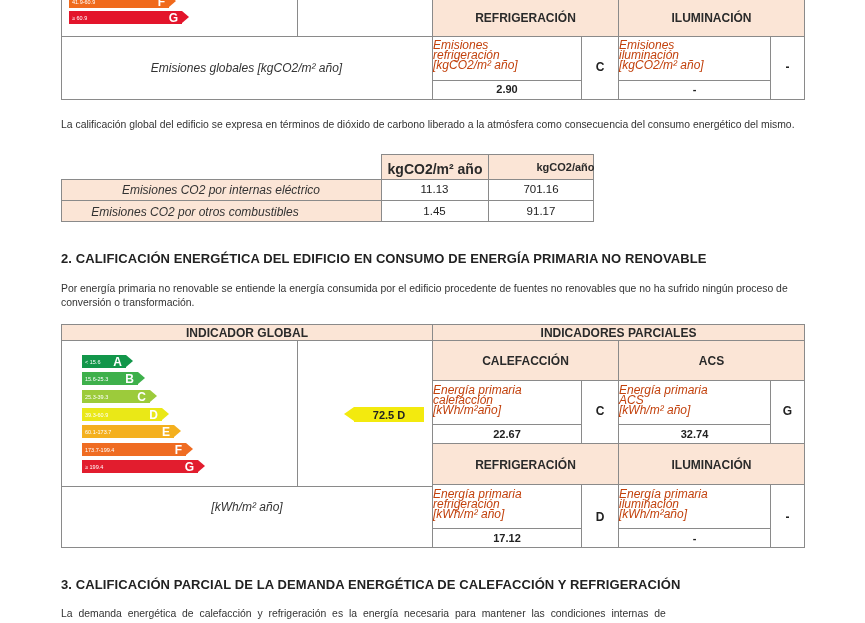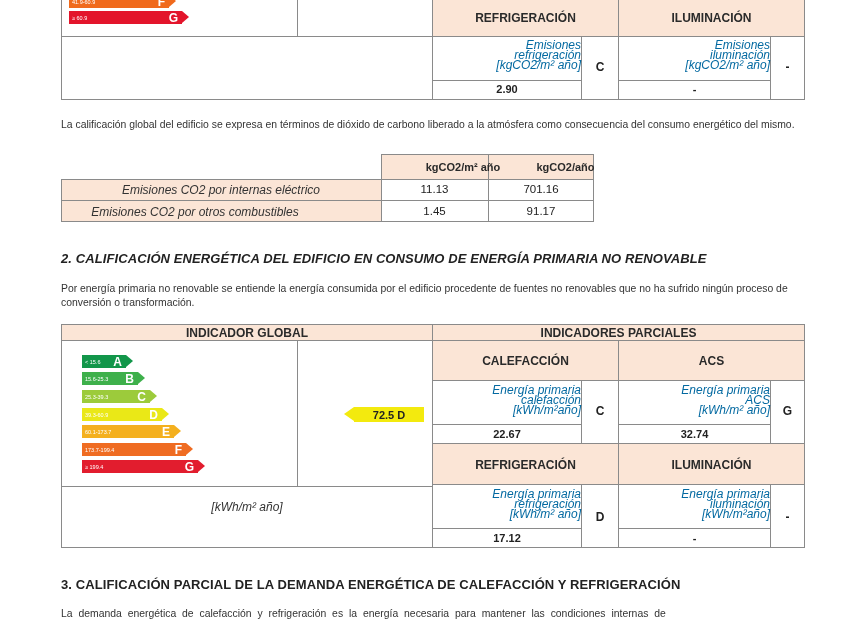--- a/index.html
+++ b/index.html
@@ -3,21 +3,21 @@
 <meta charset="utf-8">
 <style>
   * { box-sizing: border-box; margin: 0; padding: 0; }
   html, body { width: 865px; height: 623px; overflow: hidden; background: #ffffff; }
   body { font-family: "Liberation Sans", sans-serif; color: #222; position: relative; }
 
   .abs { position: absolute; }
 
   .peach { background: #fbe5d6; }
   .hdr { font-weight: bold; font-size: 12px; text-align: center; color: #2a2a2a; }
-  .ital { font-style: italic; font-size: 12px; text-align: right; color: #0369a1; line-height: 10px; }
+  .ital { font-style: italic; font-size: 12px; text-align: left; color: #c2410c; line-height: 10px; }
   .val { font-weight: bold; font-size: 11px; text-align: center; color: #222; }
   .letter { font-weight: bold; font-size: 12px; text-align: center; }
 
   .para { font-size: 10.4px; line-height: 14px; color: #333; }
   .section-title { font-size: 13px; font-weight: bold; color: #222; letter-spacing: 0.1px; }
 
   
   .bar { position: absolute; height: 13px; display: flex; align-items: center; justify-content: space-between; padding: 0 4px 0 3px; color: #fff; font-size: 5.5px; }
   .bar .letter-badge { font-size: 12px; font-weight: bold; color: #fff; }
   .bar::after { content: ""; position: absolute; right: -7px; top: 0; width: 0; height: 0; border-top: 6.5px solid transparent; border-bottom: 6.5px solid transparent; border-left: 7px solid currentColor; }
@@ -42,20 +42,21 @@
   </div>
   <div class="bar" style="left:8px; top:13px; width:113px; background:#e3152b; color:#e3152b;">
     <span style="color:#fff">≥ 60.9</span>
     <span class="letter-badge">G</span>
   </div>
 
   <div class="abs peach hdr" style="left:372px; top:0; width:185px; height:38px; line-height:40px;">REFRIGERACIÓN</div>
   <div class="abs" style="left:557px; top:0; width:1px; height:102px; background:#8a8a8a;"></div>
   <div class="abs peach hdr" style="left:558px; top:0; width:185px; height:38px; line-height:40px;">ILUMINACIÓN</div>
 
+  <div class="abs" style="left:0; top:39px; width:371px; height:62px; display:flex; align-items:center; justify-content:center; font-style:italic; font-size:12px; color:#333;">Emisiones globales [kgCO2/m² año]</div>
 
   <div class="abs" style="left:520px; top:39px; width:1px; height:62px; background:#8a8a8a;"></div>
   <div class="abs" style="left:371px; top:82px; width:150px; height:1px; background:#8a8a8a;"></div>
   <div class="abs ital" style="left:372px; top:42px; width:148px;">
     <div>Emisiones</div>
     <div>refrigeración</div>
     <div>[kgCO2/m² año]</div>
   </div>
   <div class="abs val" style="left:372px; top:85px; width:148px;">2.90</div>
   <div class="abs letter" style="left:521px; top:62px; width:36px;">C</div>
@@ -70,41 +71,41 @@
   <div class="abs val" style="left:558px; top:85px; width:151px;">-</div>
   <div class="abs letter" style="left:710px; top:62px; width:33px;">-</div>
 </div>
 
 <div class="abs para" style="left:61px; top:118px; width:745px;">La calificación global del edificio se expresa en términos de dióxido de carbono liberado a la atmósfera como consecuencia del consumo energético del mismo.</div>
 
 <div class="abs" style="left:61px; top:154px; width:533px; height:68px;">
 
   <div class="abs peach" style="left:320px; top:0; width:213px; height:26px; border:1px solid #8a8a8a;"></div>
   <div class="abs" style="left:427px; top:0; width:1px; height:68px; background:#8a8a8a;"></div>
-  <div class="abs hdr" style="left:321px; top:7px; width:106px; font-size:11px;margin-left:28px;">kgCO2/m² año</div>
+  <div class="abs hdr" style="left:321px; top:7px; width:106px; font-size:14px;">kgCO2/m² año</div>
   <div class="abs hdr" style="left:452px; top:7px; width:105px; font-size:11px;">kgCO2/año</div>
 
   <div class="abs peach" style="left:0; top:25px; width:320px; height:43px; border:1px solid #8a8a8a; border-right:none;"></div>
   <div class="abs" style="left:320px; top:25px; width:213px; height:43px; border:1px solid #8a8a8a; border-top:none;"></div>
   <div class="abs" style="left:427px; top:25px; width:1px; height:43px; background:#8a8a8a;"></div>
   <div class="abs" style="left:0; top:46px; width:533px; height:1px; background:#8a8a8a;"></div>
 
   <div class="abs" style="left:0; top:29px; width:533px; height:16px;">
     <span class="abs" style="left:0; width:320px; text-align:center; font-style:italic; font-size:12px; color:#333;">Emisiones CO2 por internas eléctrico</span>
     <span class="abs" style="left:320px; width:107px; text-align:center; font-size:11.5px;">11.13</span>
     <span class="abs" style="left:427px; width:106px; text-align:center; font-size:11.5px;">701.16</span>
   </div>
   <div class="abs" style="left:0; top:51px; width:533px; height:16px;">
     <span class="abs" style="left:0; width:268px; text-align:center; font-style:italic; font-size:12px; color:#333;">Emisiones CO2 por otros combustibles</span>
     <span class="abs" style="left:320px; width:107px; text-align:center; font-size:11.5px;">1.45</span>
     <span class="abs" style="left:427px; width:106px; text-align:center; font-size:11.5px;">91.17</span>
   </div>
 </div>
 
-<div class="abs section-title" style="left:61px; top:251px;font-style:italic;">2. CALIFICACIÓN ENERGÉTICA DEL EDIFICIO EN CONSUMO DE ENERGÍA PRIMARIA NO RENOVABLE</div>
+<div class="abs section-title" style="left:61px; top:251px;">2. CALIFICACIÓN ENERGÉTICA DEL EDIFICIO EN CONSUMO DE ENERGÍA PRIMARIA NO RENOVABLE</div>
 <div class="abs para" style="left:61px; top:282px; width:745px;">Por energía primaria no renovable se entiende la energía consumida por el edificio procedente de fuentes no renovables que no ha sufrido ningún proceso de conversión o transformación.</div>
 
 <div class="abs" style="left:61px; top:324px; width:744px; height:224px;">
 
   <div class="abs" style="left:0; top:0; width:744px; height:224px; border:1px solid #8a8a8a;"></div>
 
   <div class="abs peach hdr" style="left:372px; top:1px; width:371px; height:15px; line-height:16px;">INDICADORES PARCIALES</div>
   <div class="abs peach hdr" style="left:1px; top:1px; width:370px; height:15px; line-height:16px;">INDICADOR GLOBAL</div>
   <div class="abs" style="left:0; top:16px; width:744px; height:1px; background:#8a8a8a;"></div>
   <div class="abs" style="left:371px; top:0; width:1px; height:224px; background:#8a8a8a;"></div>

